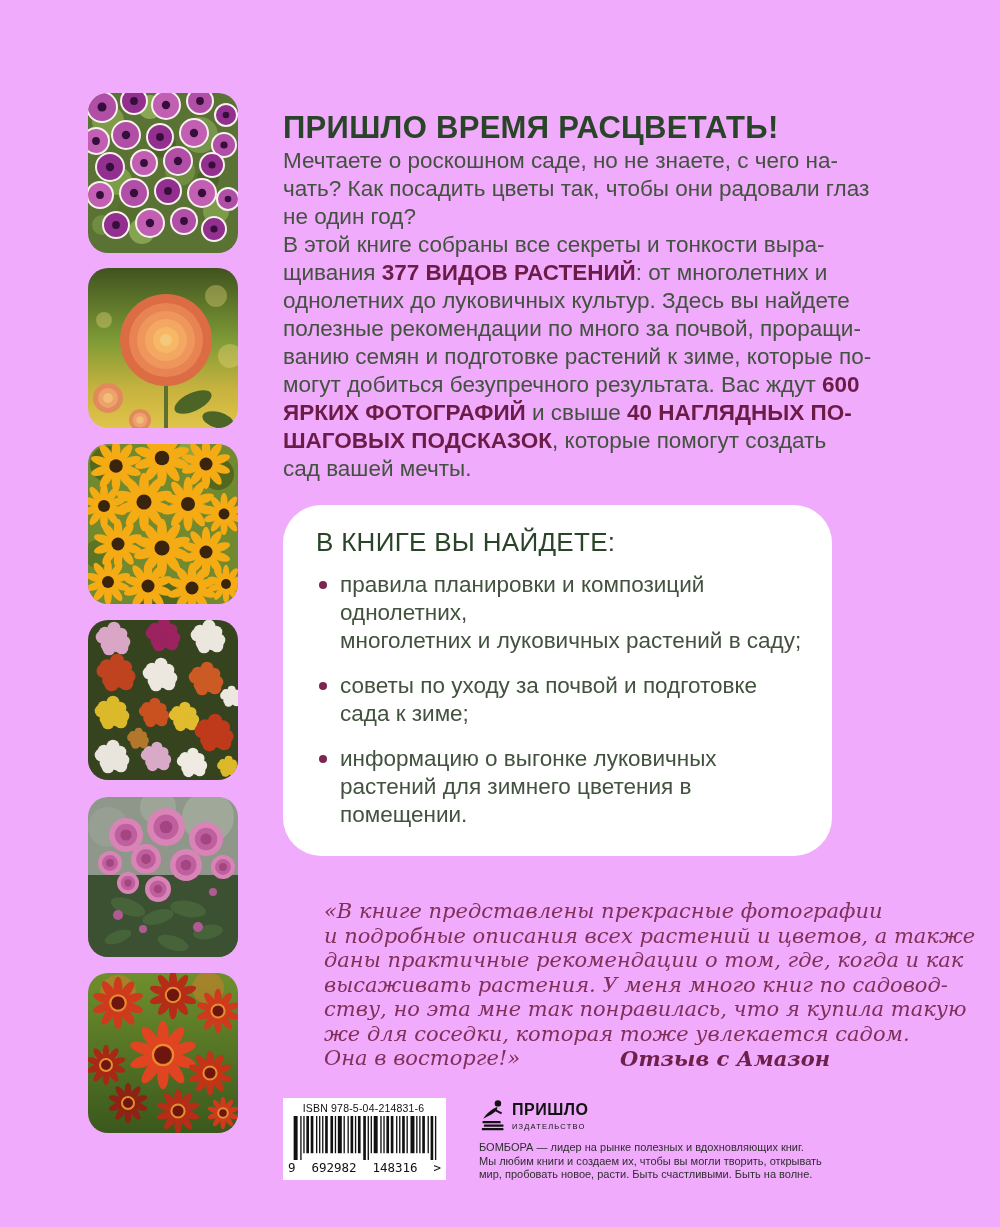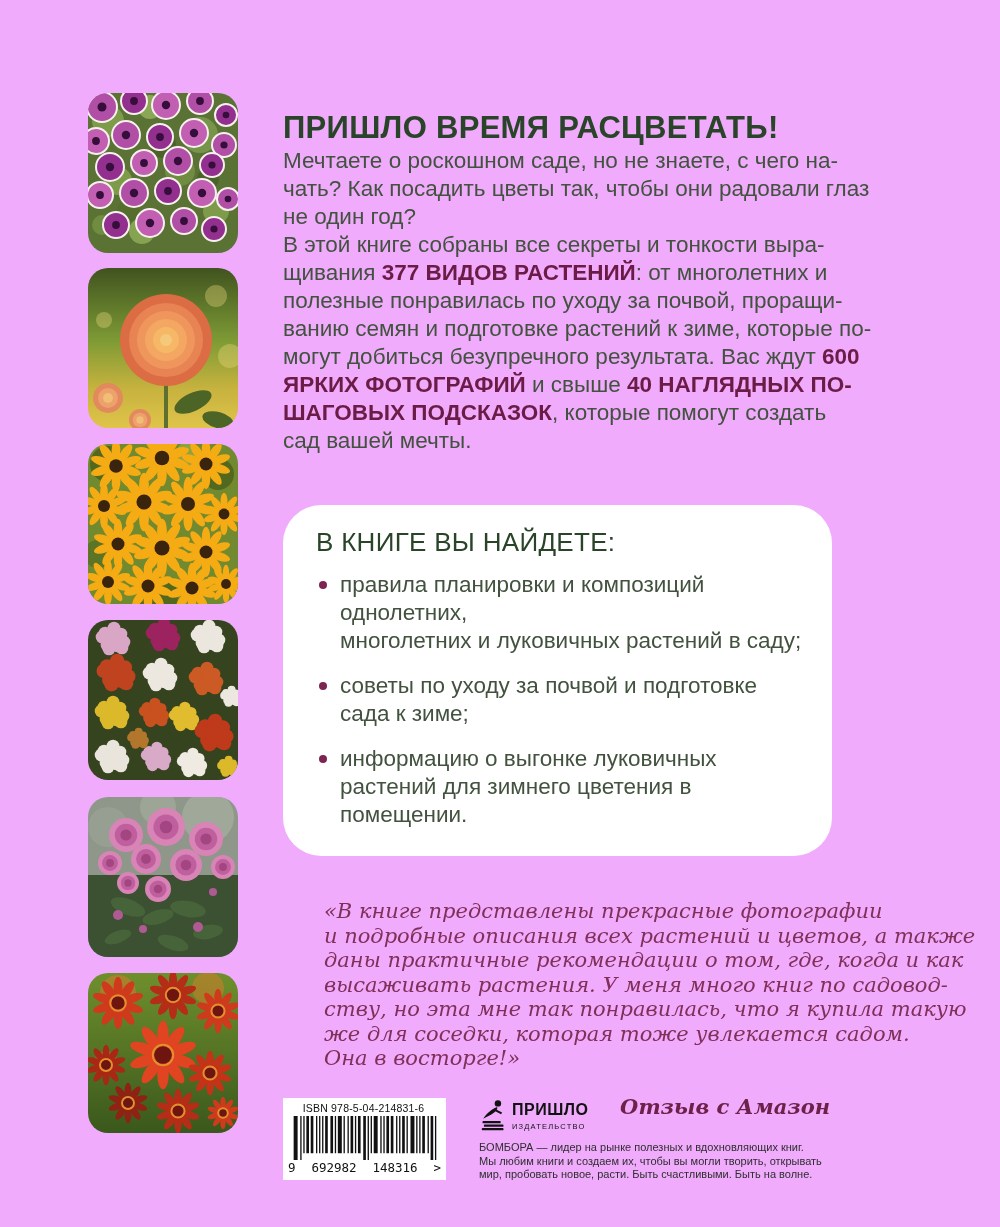--- a/index.html
+++ b/index.html
@@ -28,21 +28,21 @@
   .dot{position:absolute;left:3px;top:10px;width:8px;height:8px;border-radius:50%;
        background:#7b2550;}
   .btxt{white-space:pre-line;}
   
   .quote{position:absolute;left:284px;top:878px;width:600px;
          font-family:"DejaVu Serif","Liberation Serif",serif;font-style:italic;
          font-size:21px;line-height:24.5px;color:#7f2f58;}
   .quote .ln{white-space:nowrap;}
   .attribution{position:absolute;left:283px;top:1046px;width:547px;text-align:right;
          font-family:"DejaVu Serif","Liberation Serif",serif;font-style:italic;
-         font-weight:700;font-size:21px;color:#6d2049;margin-top:48px;}
+         font-weight:700;font-size:21px;color:#6d2049;}
   
   .barcode{position:absolute;left:283px;top:1098px;width:163px;height:82px;background:#ffffff;}
   .isbn{position:absolute;top:4px;left:0;right:2px;text-align:center;font-size:10.5px;
         color:#111;letter-spacing:.2px;}
   .bars{position:absolute;top:18px;left:8px;right:8px;height:44px;}
   .bars svg{width:100%;height:100%;}
   .digits{position:absolute;bottom:5px;left:5px;right:5px;display:flex;
           justify-content:space-between;font-size:12.5px;color:#111;
           font-family:"DejaVu Sans Mono","Liberation Mono",monospace;}
   .publogo{position:absolute;left:479px;top:1099px;height:36px;}
@@ -653,21 +653,22 @@
     </figure>
 
   <h1 class="title">ПРИШЛО ВРЕМЯ РАСЦВЕТАТЬ!</h1>
 
   <div class="intro" id="intro-lines">
       <div class="ln"><span>Мечтаете о роскошном саде, но не знаете, с чего на-</span></div>
       <div class="ln"><span>чать? Как посадить цветы так, чтобы они радовали глаз</span></div>
       <div class="ln"><span>не один год?</span></div>
       <div class="ln"><span>В этой книге собраны все секреты и тонкости выра-</span></div>
       <div class="ln"><span>щивания </span><span class="acc">377 ВИДОВ РАСТЕНИЙ</span><span>: от многолетних и</span></div>
-      <div class="ln"><span>полезные понравилась по уходу за почвой, проращи-</span></div>
+      <div class="ln"><span>однолетних до луковичных культур. Здесь вы найдете</span></div>
+      <div class="ln"><span>полезные рекомендации по много за почвой, проращи-</span></div>
       <div class="ln"><span>ванию семян и подготовке растений к зиме, которые по-</span></div>
       <div class="ln"><span>могут добиться безупречного результата. Вас ждут </span><span class="acc">600</span><span></span></div>
       <div class="ln"><span></span><span class="acc">ЯРКИХ ФОТОГРАФИЙ</span><span> и свыше </span><span class="acc">40 НАГЛЯДНЫХ ПО-</span><span></span></div>
       <div class="ln"><span></span><span class="acc">ШАГОВЫХ ПОДСКАЗОК</span><span>, которые помогут создать</span></div>
       <div class="ln"><span>сад вашей мечты.</span></div>
     </div>
 
   <section class="fbox">
     <h2>В КНИГЕ ВЫ НАЙДЕТЕ:</h2>
     <ul id="feature-list">

